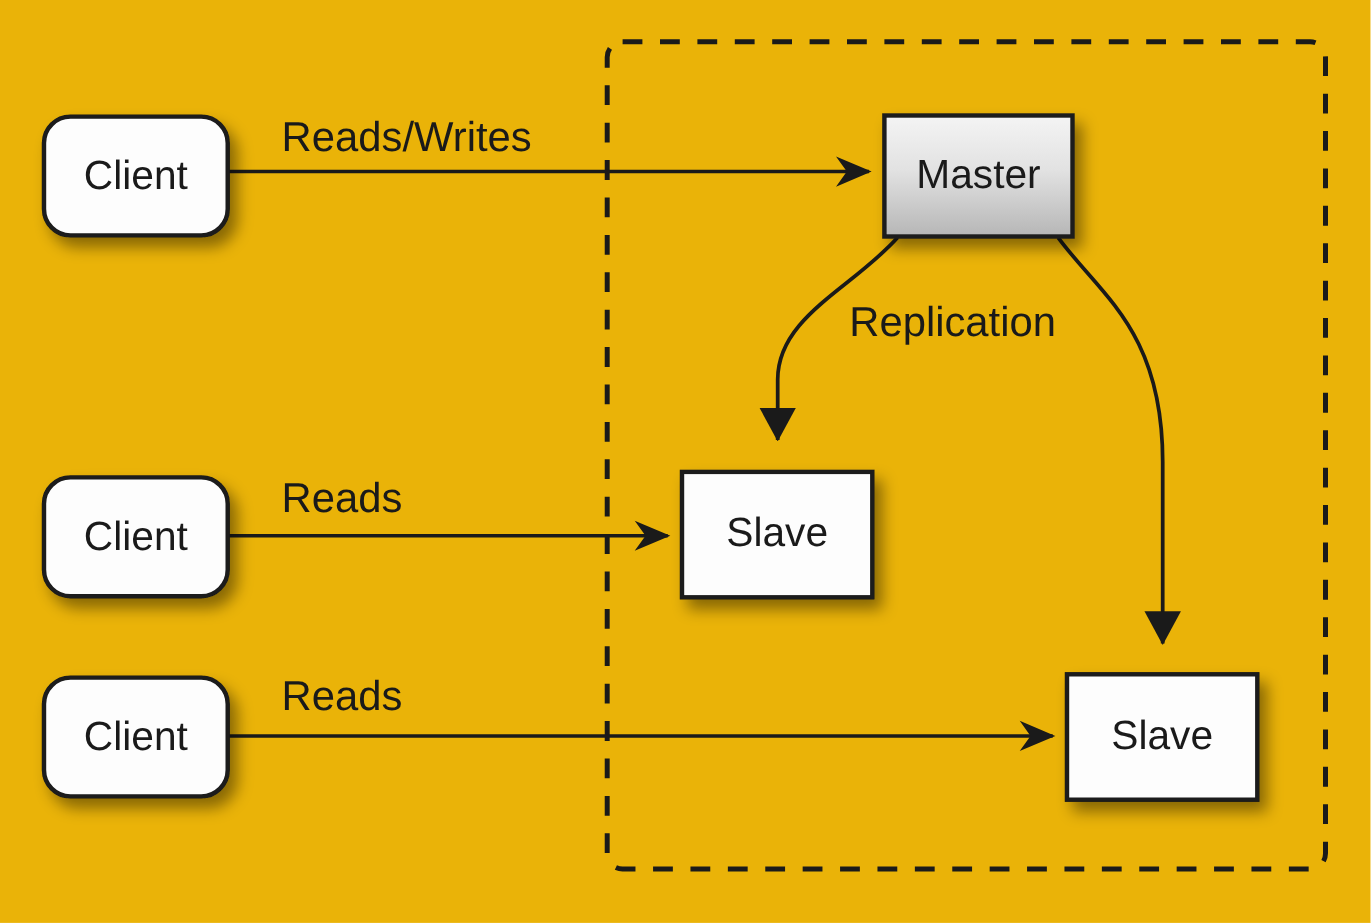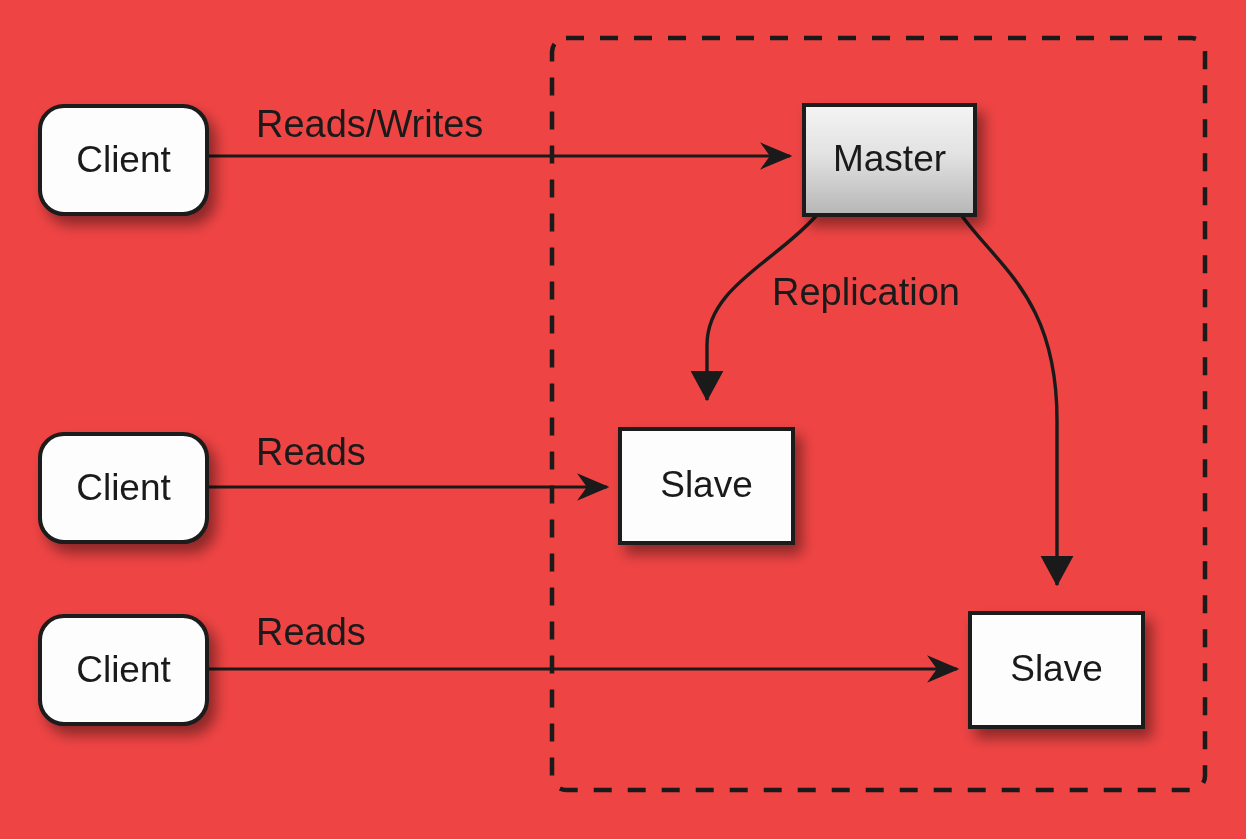--- a/index.html
+++ b/index.html
@@ -8,21 +8,21 @@
     padding: 0;
     background: #ffffff;
   }
   body {
     font-family: "Liberation Sans", sans-serif;
   }
   #diagram-root {
     position: relative;
     width: 1246px;
     height: 839px;
-    background: #ef4444;
+    background: #eab308;
     overflow: hidden;
   }
   #diagram-svg {
     position: absolute;
     left: 0;
     top: 0;
     width: 1246px;
     height: 839px;
   }
   .node-label {

